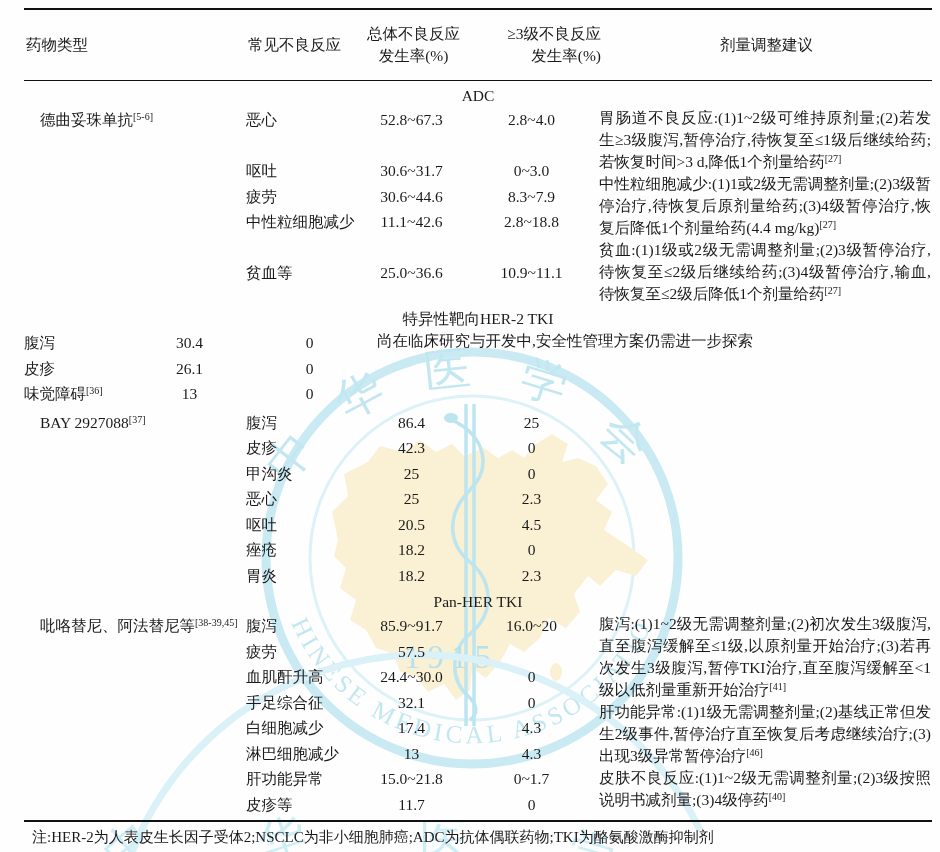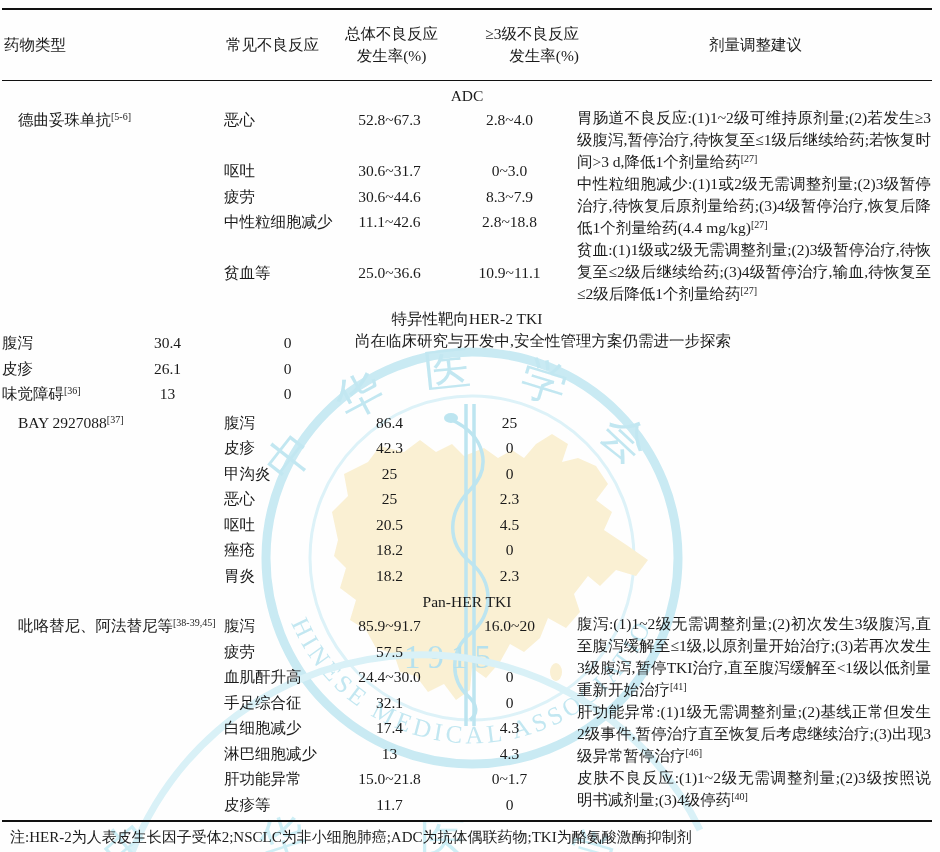--- a/index.html
+++ b/index.html
@@ -1,19 +1,19 @@
 <!DOCTYPE html>
 <html><head>
 <meta charset="utf-8">
 <style>
   html,body{margin:0;padding:0;background:#fff;}
   .page{position:relative;width:940px;height:852px;overflow:hidden;background:#fefefe;
         font-family:"Liberation Serif","DejaVu Serif",serif;color:#1a1a1a;}
   .wm{position:absolute;left:0;top:0;z-index:0;pointer-events:none;}
-  .tablewrap{position:relative;z-index:1;margin:8px 8px 0 2px;}
+  .tablewrap{position:relative;z-index:1;margin:8px 8px 0 24px;}
   .thead{display:flex;align-items:center;border-top:2.5px solid #111;border-bottom:1.5px solid #111;
          height:70px;font-size:15.5px;}
   .hc1{width:222px;padding-left:2px;}
   .hc2{width:113px;}
   .hc3{width:105px;text-align:center;line-height:22px;}
   .hc4{width:135px;text-align:right;line-height:22px;}
   .hc5{flex:1;text-align:center;}
   .tbody{border-bottom:2px solid #111;padding:2px 0 0 0;font-size:15.5px;}
   .section-label{line-height:22px;margin-top:2px;text-align:center;}
   .drug-block{display:flex;margin-bottom:3px;}

